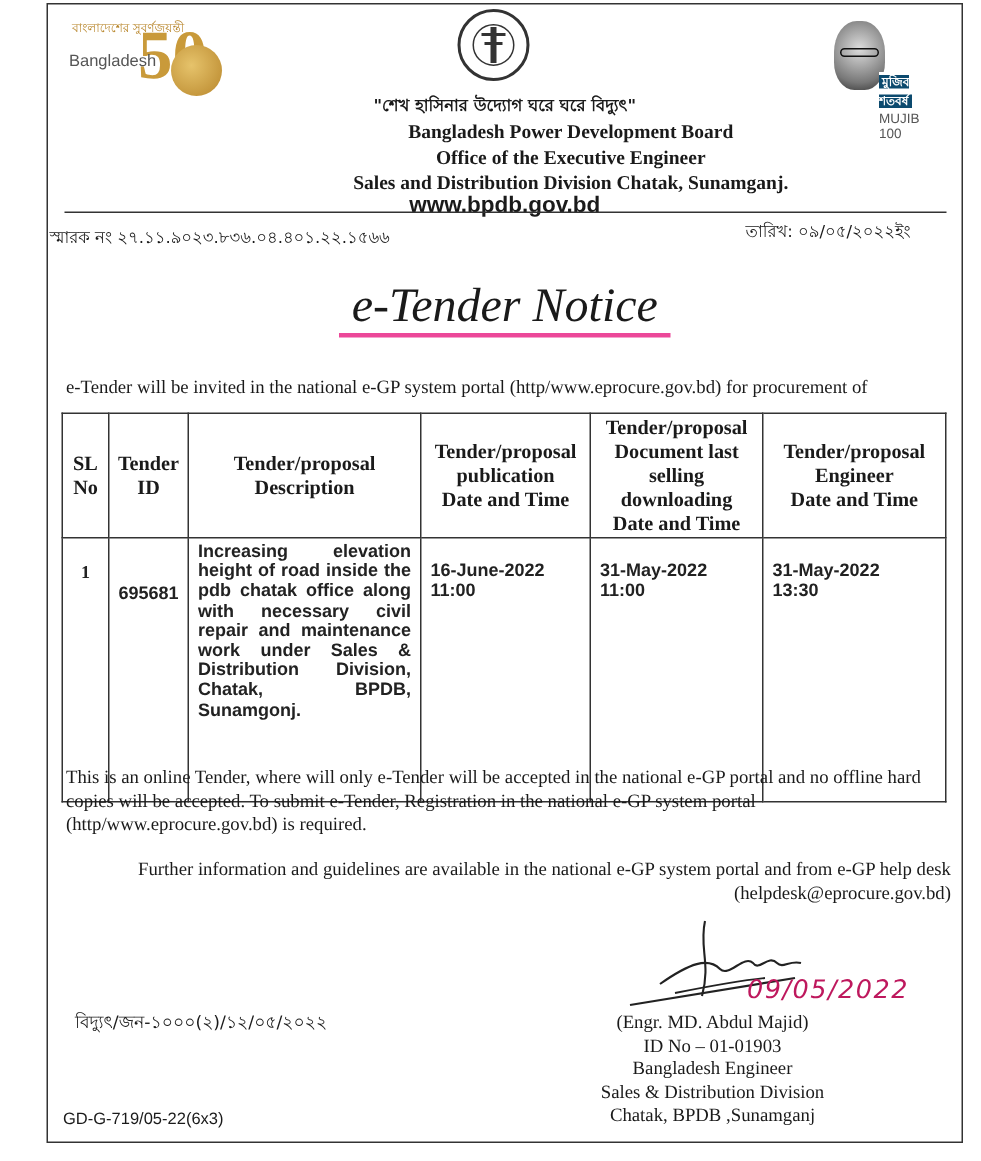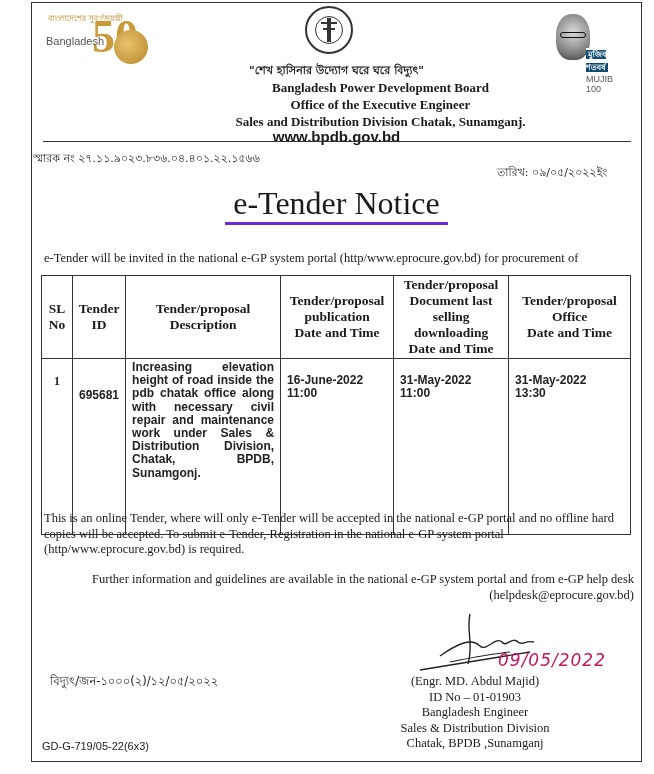--- a/index.html
+++ b/index.html
@@ -27,24 +27,24 @@
     .mujib .label b { background:#0c4a6e; color:#fff; padding:0 2px; font-size:8px; }
 
     
     .hdr { left: 31px; width: 611px; text-align: center; }
     .slogan { top: 62px; font-family:"DejaVu Sans",sans-serif; font-size: 11px; font-weight: bold; }
     .org { top: 79px; font-size: 13px; font-weight: bold; line-height: 17px; margin-left: 44px; }
     .web { top: 128px; font-family:"Liberation Sans",sans-serif; font-size: 15px; font-weight: bold; }
     .hr { left: 43px; top: 141px; width: 588px; height: 0; border-top: 1.5px solid #333; }
 
     .memo { left: 33px; top: 150px; font-family:"DejaVu Sans",sans-serif; font-size: 11px; }
-    .date { left: 497px; top: 164px; font-family:"DejaVu Sans",sans-serif; font-size: 11px; }
+    .date { left: 497px; top: 146px; font-family:"DejaVu Sans",sans-serif; font-size: 11px; }
 
     .title { left: 31px; width: 611px; top: 184px; text-align: center; font-size: 32px; }
-    .title span { display:inline-block; border-bottom: 3px solid #6d28d9; padding: 0 8px 0 8px; line-height: 38px; }
+    .title span { display:inline-block; border-bottom: 3px solid #ec4899; padding: 0 8px 0 8px; line-height: 38px; font-style: italic; }
 
     .intro { left: 44px; top: 251px; font-size: 12.5px; }
 
     table.tender { position:absolute; left: 41px; top: 275px; width: 590px; border-collapse: collapse; }
     table.tender th, table.tender td { border: 1px solid #333; vertical-align: top; }
     table.tender th { font-family:"Liberation Serif",serif; font-weight:bold; font-size:13.5px; line-height:16px; vertical-align:middle; height: 82px; padding: 0 3px; }
     table.tender td { font-family:"Liberation Sans",sans-serif; font-weight:bold; font-size:12px; line-height:13.2px; height: 143px; padding: 2px 6px; color:#222; }
     td.sl { font-family:"Liberation Serif",serif !important; text-align:center; padding-top: 16px !important; }
     td.tid { text-align:center; padding-top: 30px !important; }
     td.desc { text-align: justify; text-align-last: justify; }
@@ -102,21 +102,21 @@
 <div class="abs intro">e-Tender will be invited in the national e-GP system portal (http/www.eprocure.gov.bd) for procurement of</div>
 
 <table class="tender">
   <thead>
     <tr>
       <th style="width:24px"><span>SL</span><br><span>No</span></th>
       <th style="width:42px"><span>Tender</span><br><span>ID</span></th>
       <th style="width:148px"><span>Tender/proposal</span><br><span>Description</span></th>
       <th style="width:106px"><span>Tender/proposal</span><br><span>publication</span><br><span>Date and Time</span></th>
       <th style="width:108px"><span>Tender/proposal</span><br><span>Document last</span><br><span>selling</span><br><span>downloading</span><br><span>Date and Time</span></th>
-      <th><span>Tender/proposal</span><br><span>Office</span><br><span>Date and Time</span></th>
+      <th><span>Tender/proposal</span><br><span>Engineer</span><br><span>Date and Time</span></th>
     </tr>
   </thead>
   <tbody>
     <tr>
       <td class="sl">1</td>
       <td class="tid">695681</td>
       <td class="desc">Increasing elevation height of road inside the pdb chatak office along with necessary civil repair and maintenance work under Sales &amp; Distribution Division, Chatak, BPDB, Sunamgonj.</td>
       <td class="dt"><span>16-June-2022</span><br><span>11:00</span></td>
       <td class="dt"><span>31-May-2022</span><br><span>11:00</span></td>
       <td class="dt"><span>31-May-2022</span><br><span>13:30</span></td>

